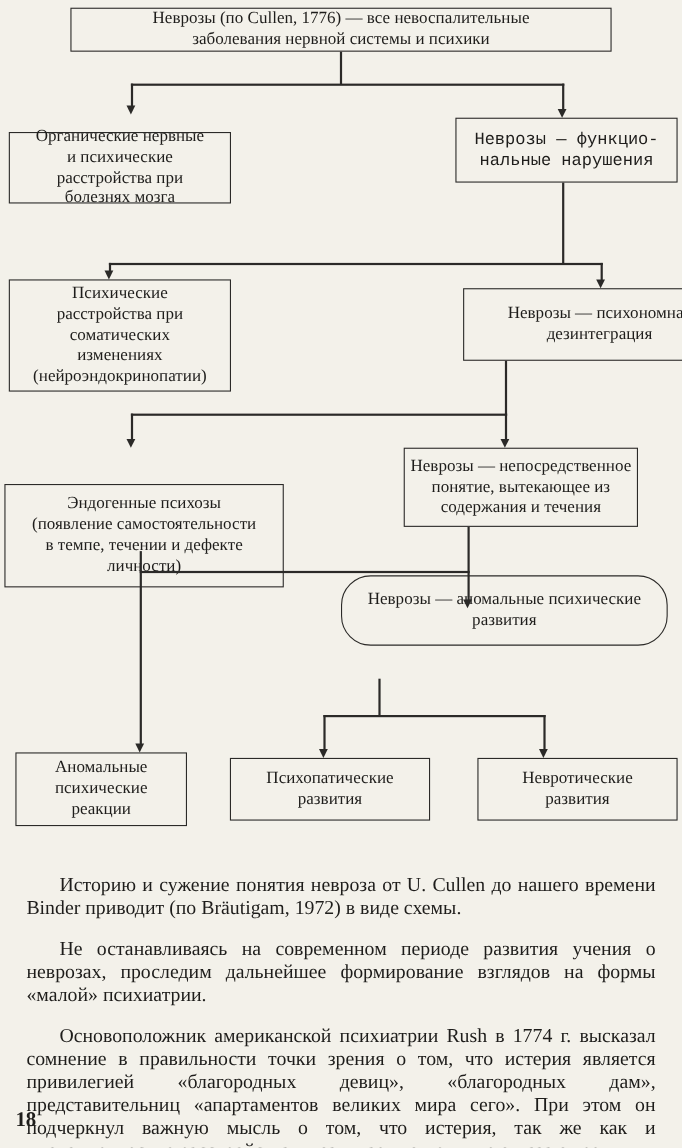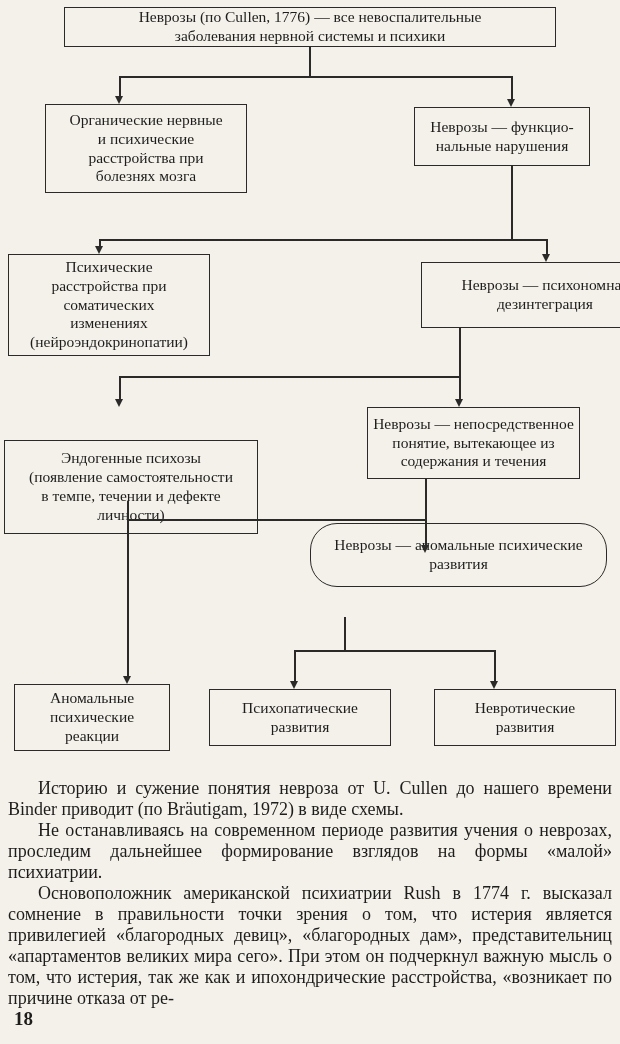--- a/index.html
+++ b/index.html
@@ -36,43 +36,43 @@
   }
   .body-text {
     position: absolute;
     left: 8px;
     top: 778px;
     width: 604px;
     font-size: 18px;
     line-height: 21px;
     text-align: justify;
   }
-  .body-text p { margin: 0; text-indent: 30px; }
+  .body-text p { margin: 16px; text-indent: 30px; }
   .page-number {
     position: absolute;
     left: 14px;
     top: 1008px;
     font-size: 19px;
     font-weight: bold;
   }
 </style>
 </head>
 <body>
 
 <div class="diagram">
 
   <div class="node" style="left:64px; top:7px; width:492px; height:40px;">Неврозы (по Cullen, 1776) — все невоспалительные
 заболевания нервной системы и психики</div>
 
-  <div class="node" style="left:8px; top:104px; width:202px; height:89px;margin-left:37px;">Органические нервные
+  <div class="node" style="left:8px; top:120px; width:202px; height:65px;">Органические нервные
 и психические
 расстройства при
 болезнях мозга</div>
 
-  <div class="node" style="left:414px; top:107px; width:176px; height:59px;">Неврозы — функцио-
+  <div class="node" style="left:414px; top:107px; width:202px; height:59px;font-family:Liberation Mono, monospace;">Неврозы — функцио-
 нальные нарушения</div>
 
   <div class="node" style="left:8px; top:254px; width:202px; height:102px;">Психические
 расстройства при
 соматических
 изменениях
 (нейроэндокринопатии)</div>
 
   <div class="node" style="left:421px; top:262px; width:248px; height:66px;">Неврозы — психономная
 дезинтеграция</div>

